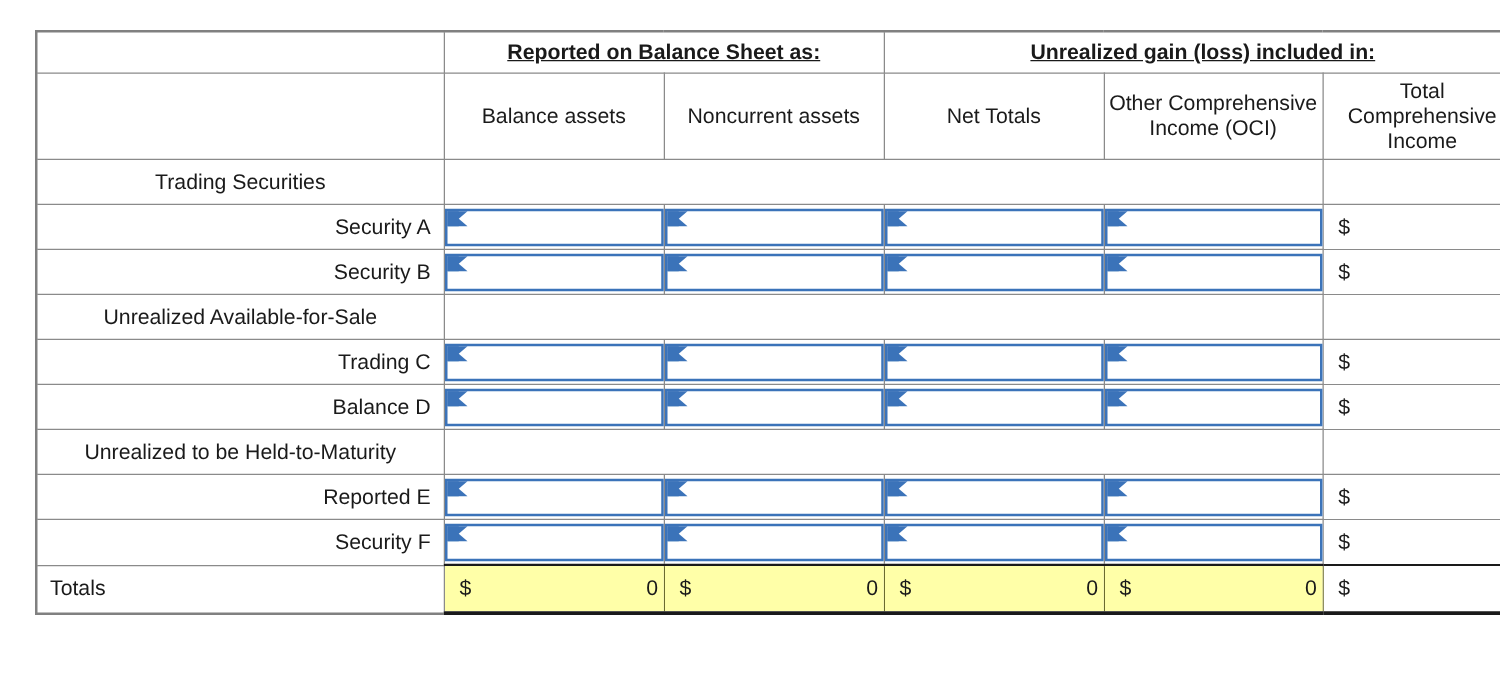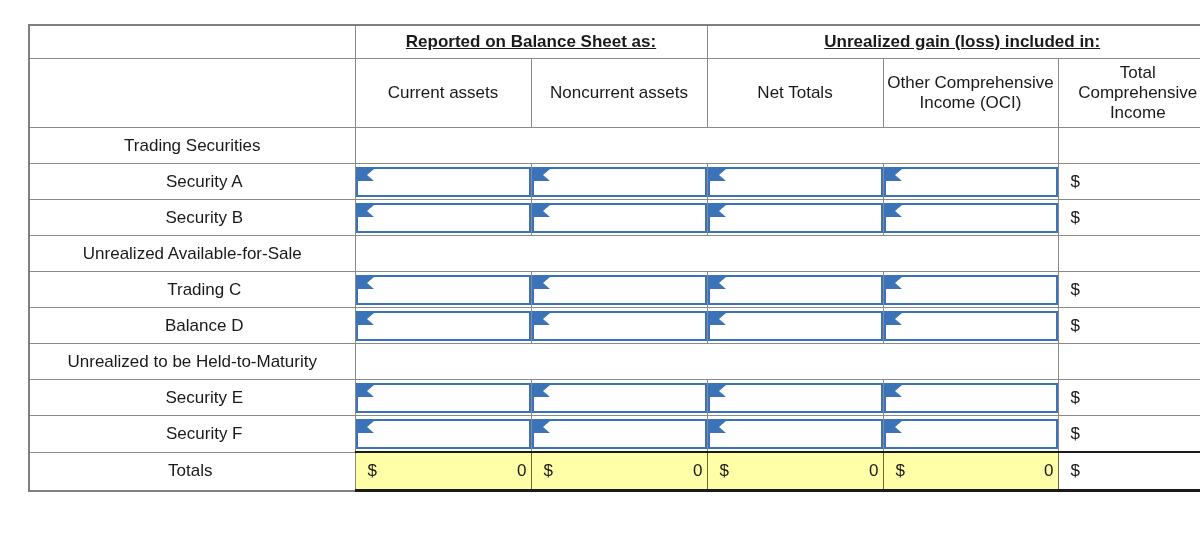--- a/index.html
+++ b/index.html
@@ -75,22 +75,22 @@
 
   
   tr.r-section td.label,
   tr.r-item td.label,
   tr.r-totals td.label {
     height: 35px;
     padding: 0 10px;
     white-space: nowrap;
   }
   tr.r-section td.label { text-align: center; }
-  tr.r-item td.label    { text-align: center; padding-left: 34px; }
-  tr.r-totals td.label  { text-align: center; padding-right: 14px; }
+  tr.r-item td.label    { text-align: right; padding-left: 34px; }
+  tr.r-totals td.label  { text-align: left; padding-right: 14px; }
 
   td.emptycell { background: #ffffff; }
   
   tr.r-section td.emptycell { border-left: 0; border-right: 0; }
   tr.r-section td.emptycell.first { border-left: 1px solid #8a8a8a; }
   tr.r-section td.emptycell.lastin { border-right: 1px solid #8a8a8a; }
 
   
   td.inputcell {
     padding: 2px 1px;
@@ -175,21 +175,21 @@
         <td class="band" colspan="2">
           <span class="u">Reported on Balance Sheet as:</span>
         </td>
         <td class="band" colspan="3">
           <span class="u">Unrealized gain (loss) included in:</span>
         </td>
       </tr>
 
       <tr>
         <td class="subhead"></td>
-        <td class="subhead">Current assets</td>
+        <td class="subhead">Balance assets</td>
         <td class="subhead">Noncurrent assets</td>
         <td class="subhead">Net Totals</td>
         <td class="subhead">Other Comprehensive Income (OCI)</td>
         <td class="subhead">Total Comprehensive Income</td>
       </tr>
 
       <tr class="r-section">
         <td class="label">Trading Securities</td>
         <td class="emptycell first"></td>
         <td class="emptycell"></td>
@@ -322,21 +322,21 @@
       <tr class="r-section">
         <td class="label">Unrealized to be Held-to-Maturity</td>
         <td class="emptycell first"></td>
         <td class="emptycell"></td>
         <td class="emptycell"></td>
         <td class="emptycell lastin"></td>
         <td class="emptycell"></td>
       </tr>
 
       <tr class="r-item">
-        <td class="label">Security E</td>
+        <td class="label">Reported E</td>
         <td class="inputcell">
           <div class="inputbox">
               <span class="marker"></span>
             </div>
         </td>
         <td class="inputcell">
           <div class="inputbox">
               <span class="marker"></span>
             </div>
         </td>

